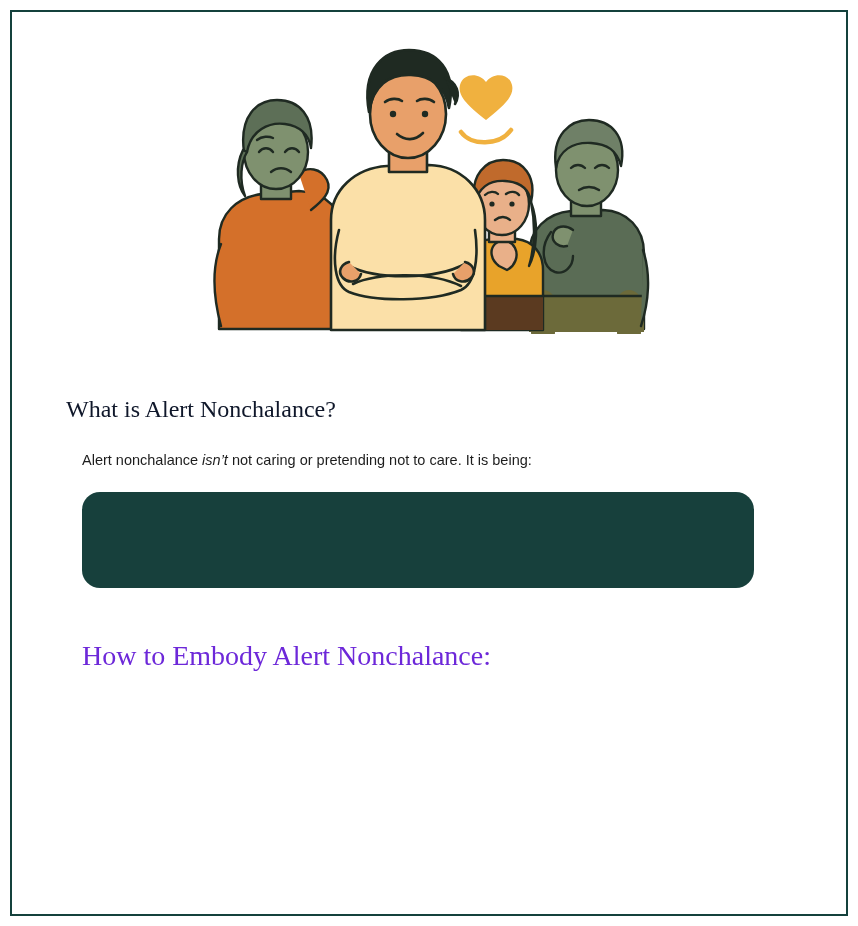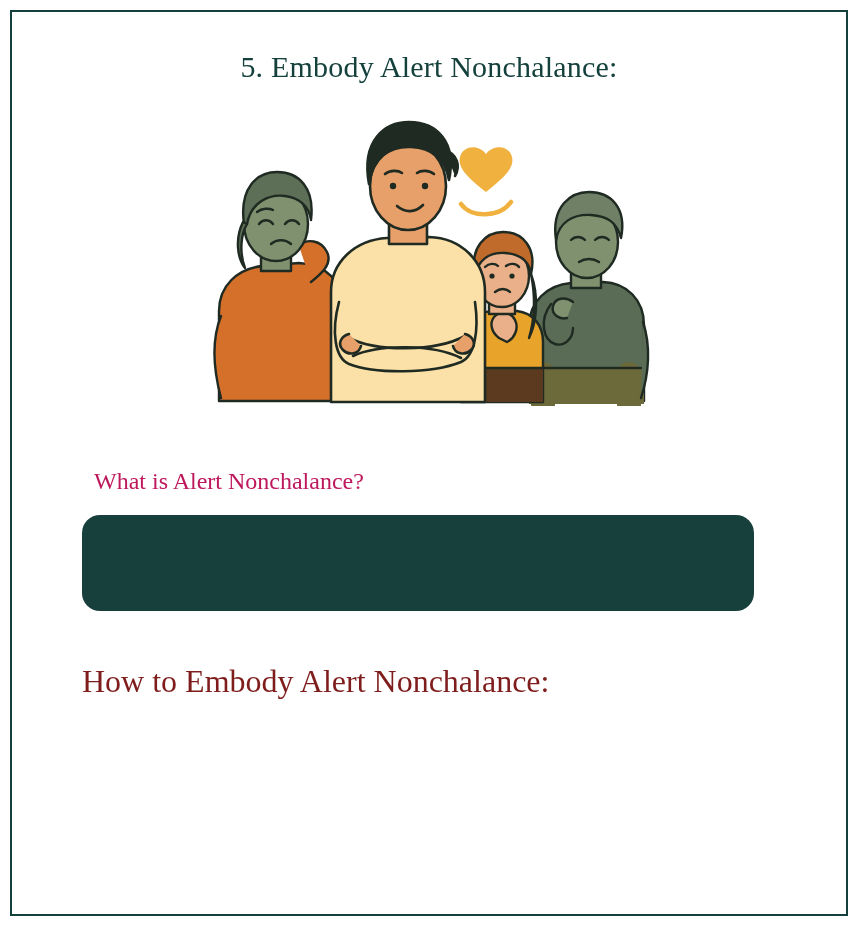--- a/index.html
+++ b/index.html
@@ -70,23 +70,23 @@
     text-align: center;
     font-size: 14.5px;
     line-height: 2.0;
     color: #1d1d1d;
   }
 
   
   .sub-heading {
     font-family: "Liberation Serif", serif;
     font-size: 24px;
-    color: #be185d;
+    color: #0f172a;
     font-weight: 400;
-    margin: 62px 0 0 82px;
+    margin: 62px 0 0 54px;
   }
 
   .body-line {
     font-size: 14.5px;
     color: #1d1d1d;
     margin: 26px 0 0 70px;
     line-height: 1.6;
   }
   .body-line i { font-style: italic; }
 
@@ -94,34 +94,33 @@
   .dark-card {
     margin: 20px 0 0 70px;
     width: 672px;
     height: 96px;
     background: #17403c;
     border-radius: 18px;
   }
 
   .section-heading-2 {
     font-family: "Liberation Serif", serif;
-    font-size: 32px;
-    color: #7f1d1d;
+    font-size: 28px;
+    color: #6d28d9;
     font-weight: 400;
     margin: 52px 0 0 70px;
   }
 </style>
 </head>
 <body>
 
 <div class="page">
   <div class="page-frame">
     <div class="content">
 
-      <h1 class="section-title">5. Embody Alert Nonchalance:</h1>
 
       <div class="illustration">
         <svg class="illus-svg" viewBox="0 0 460 300" xmlns="http://www.w3.org/2000/svg">
           <g stroke="#1f2a22" stroke-width="2.4" stroke-linecap="round" stroke-linejoin="round" fill="none">
 
             <path d="M20 295 L20 205 C20 180 38 163 63 160 L100 157 C126 158 145 176 145 202 L145 295 Z" fill="#d4702a"></path>
 
             <path d="M22 210 C12 235 14 262 22 292" fill="#d4702a"></path>
 
             <path d="M112 176 C122 168 134 158 128 146 C122 134 108 132 100 140" fill="#d4702a"></path>
@@ -230,20 +229,21 @@
             <path d="M287 48 C280 38 264 39 261 51 C258 63 272 74 287 86
                      C302 74 316 63 313 51 C310 39 294 38 287 48 Z" fill="#f0b13f" stroke="none"></path>
             <path d="M262 98 C272 112 300 112 312 96" fill="none" stroke="#f0b13f" stroke-width="4.5" stroke-linecap="round"></path>
           </g>
         </svg>
       </div>
 
 
       <h2 class="sub-heading">What is Alert Nonchalance?</h2>
 
+      <p class="body-line"><span>Alert nonchalance </span><i>isn’t</i><span> not caring or pretending not to care. It is being:</span></p>
 
       <div class="dark-card"></div>
 
       <h2 class="section-heading-2">How to Embody Alert Nonchalance:</h2>
 
     </div>
   </div>
 </div>
 
 </body></html>

